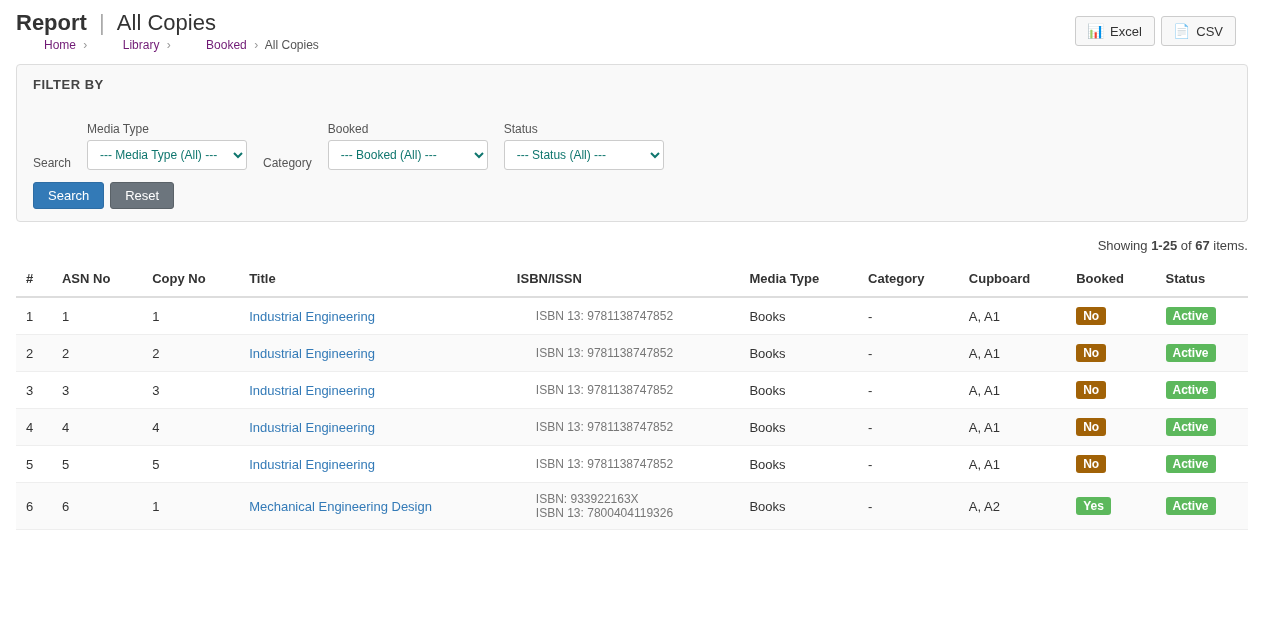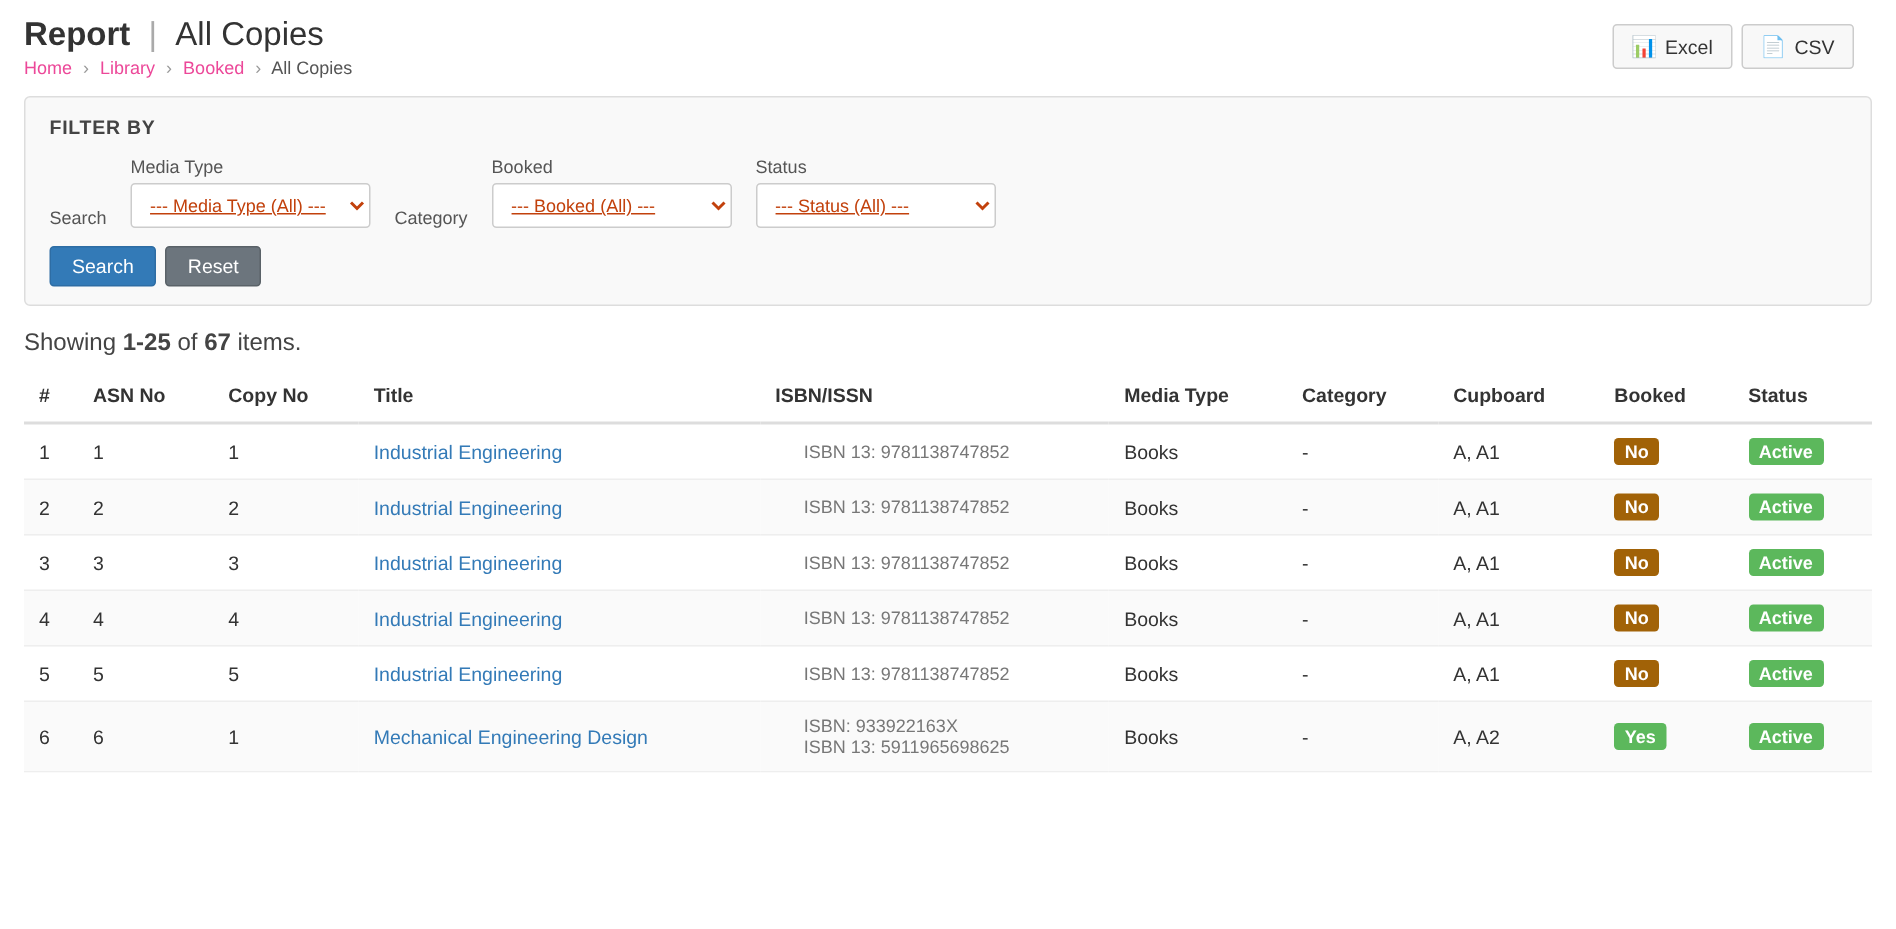--- a/index.html
+++ b/index.html
@@ -1,42 +1,42 @@
 <!DOCTYPE html>
 <html><head>
   <meta charset="utf-8">
   <style>
     * { box-sizing: border-box; margin: 0; padding: 0; }
     body { font-family: Arial, sans-serif; font-size: 13px; color: #333; background: #fff; }
     
     .header-bar { padding: 10px 28px 4px 16px; display: flex; align-items: flex-start; justify-content: space-between; }
     .breadcrumb { font-size: 12px; color: #555; margin-top: 2px; }
-    .breadcrumb a { color: #ec4899; text-decoration: none; }
+    .breadcrumb a { color: #701a75; text-decoration: none; margin-left: 28px; }
     .breadcrumb .sep { margin: 0 4px; color: #999; }
     
     .export-buttons { display: flex; gap: 6px; margin-top: 6px; }
     .btn-export { display: flex; align-items: center; gap: 5px; padding: 6px 12px; font-size: 13px; border: 1px solid #ccc; border-radius: 3px; cursor: pointer; background: #f8f8f8; color: #333; }
     .btn-export .icon { font-size: 14px; }
     
     .filter-section { margin: 8px 16px; border: 1px solid #ddd; border-radius: 4px; background: #f9f9f9; padding: 12px 16px; }
-    .filter-title { font-weight: bold; font-size: 13px; margin-bottom: 12px; color: #444; text-transform: uppercase; letter-spacing: 0.5px; }
+    .filter-title { font-weight: bold; font-size: 13px; margin-bottom: 30px; color: #444; text-transform: uppercase; letter-spacing: 0.5px; }
     
     .filter-row { display: flex; align-items: flex-end; gap: 16px; flex-wrap: wrap; }
     .filter-group { display: flex; flex-direction: column; gap: 4px; }
     .filter-group label { font-size: 12px; color: #555; }
     .filter-group-search { display: flex; gap: 0; }
     .filter-select-small { padding: 5px 6px; border: 1px solid #ccc; border-radius: 3px 0 0 3px; font-size: 12px; background: #fff; color: #555; height: 30px; }
     .filter-input { padding: 5px 8px; border: 1px solid #ccc; border-left: none; border-radius: 0 3px 3px 0; font-size: 12px; width: 200px; height: 30px; color: #999; }
-    .filter-select { padding: 5px 8px; border: 1px solid #ccc; border-radius: 3px; font-size: 12px; background: #fff; color: #c2410c; height: 30px; min-width: 160px; text-decoration: underline; }
+    .filter-select { padding: 5px 8px; border: 1px solid #ccc; border-radius: 3px; font-size: 12px; background: #fff; color: #0f766e; height: 30px; min-width: 160px; }
     
     .filter-actions { margin-top: 12px; display: flex; gap: 6px; }
     .btn-search { background: #337ab7; color: #fff; border: 1px solid #2e6da4; padding: 5px 14px; border-radius: 3px; font-size: 13px; cursor: pointer; }
     .btn-reset { background: #6c757d; color: #fff; border: 1px solid #5a6268; padding: 5px 14px; border-radius: 3px; font-size: 13px; cursor: pointer; }
     
-    .results-info { padding: 8px 16px; font-size: 16px; color: #444; }
+    .results-info { padding: 8px 16px; font-size: 13px; color: #444; text-align: right; }
     .results-info strong { font-weight: bold; }
     
     .table-container { margin: 0 16px; }
     table { width: 100%; border-collapse: collapse; font-size: 13px; }
     thead tr { background: #fff; border-bottom: 2px solid #ddd; }
     thead th { padding: 10px 10px; text-align: left; font-weight: bold; color: #333; white-space: nowrap; border-bottom: 2px solid #ddd; }
     tbody tr { border-bottom: 1px solid #eee; }
     tbody tr:nth-child(even) { background: #fafafa; }
     tbody td { padding: 9px 10px; vertical-align: middle; color: #333; }
     tbody td a { color: #337ab7; text-decoration: none; }
@@ -206,21 +206,21 @@
     <td><span class="badge badge-no">No</span></td>
     <td><span class="badge badge-active">Active</span></td>
   </tr>
         <tr>
     <td>6</td>
     <td>6</td>
     <td>1</td>
     <td><a href="#">Mechanical Engineering Design</a></td>
     <td>
             <span class="isbn-line isbn-text">ISBN: 933922163X</span>
-            <span class="isbn-line isbn-text">ISBN 13: 5911965698625</span>
+            <span class="isbn-line isbn-text">ISBN 13: 7800404119326</span>
           </td>
     <td>Books</td>
     <td>-</td>
     <td>A, A2</td>
     <td><span class="badge badge-yes">Yes</span></td>
     <td><span class="badge badge-active">Active</span></td>
   </tr>
       </tbody>
   </table>
 </div>

